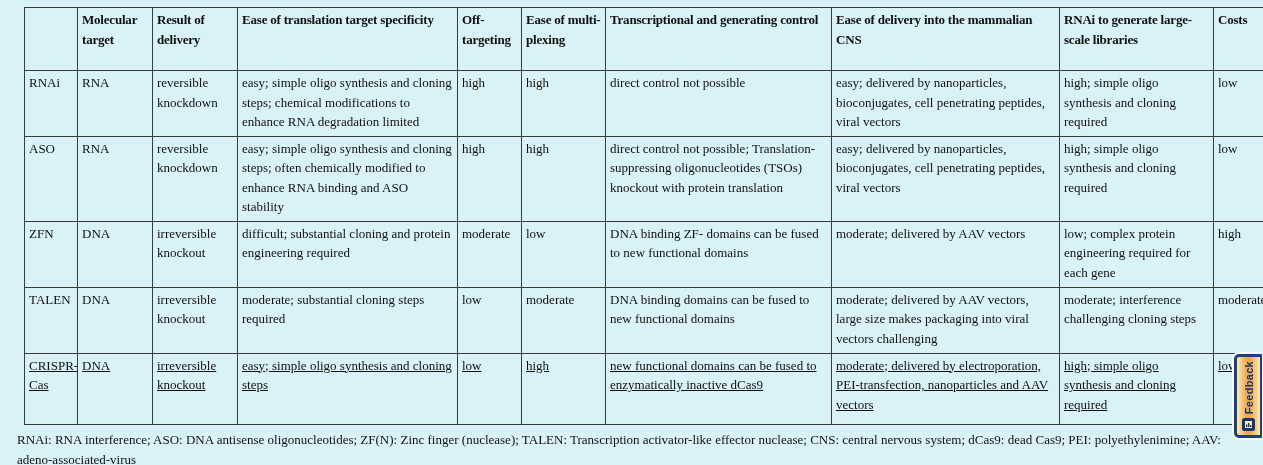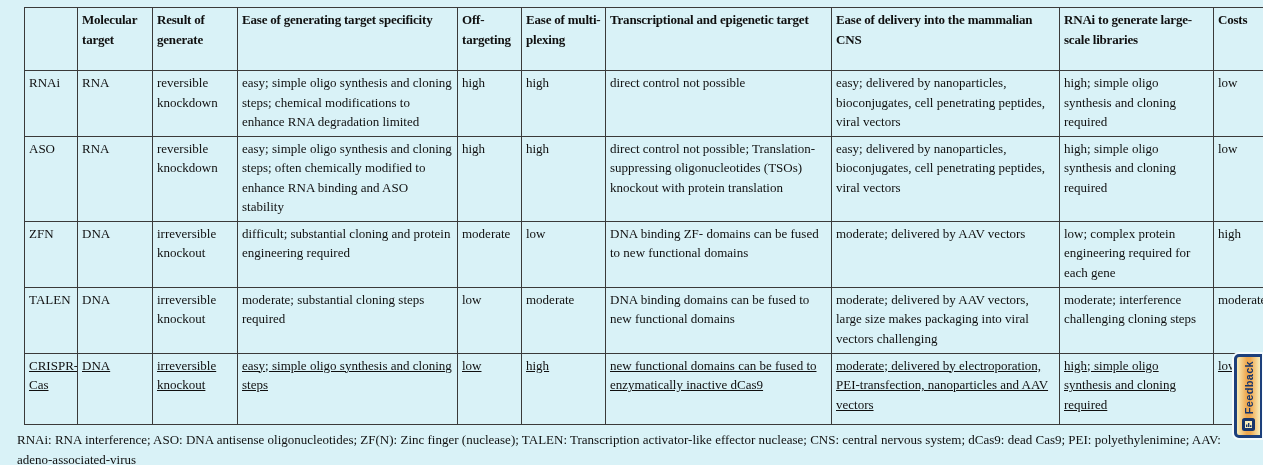--- a/index.html
+++ b/index.html
@@ -76,25 +76,25 @@
         <col style="width:84px">
       <col style="width:226px">
         <col style="width:228px">
         <col style="width:154px">
       <col style="width:51px">
     </colgroup>
     <thead>
       <tr>
         <th></th>
         <th>Molecular target</th>
-        <th>Result of generate</th>
-        <th>Ease of generating target specificity</th>
+        <th>Result of delivery</th>
+        <th>Ease of translation target specificity</th>
         <th>Off-targeting</th>
         <th>Ease of multi-plexing</th>
-        <th>Transcriptional and epigenetic target</th>
+        <th>Transcriptional and generating control</th>
         <th>Ease of delivery into the mammalian CNS</th>
         <th>RNAi to generate large-scale libraries</th>
         <th>Costs</th>
       </tr>
     </thead>
     <tbody>
       <tr>
         <td>RNAi</td>
         <td>RNA</td>
         <td>reversible knockdown</td>

